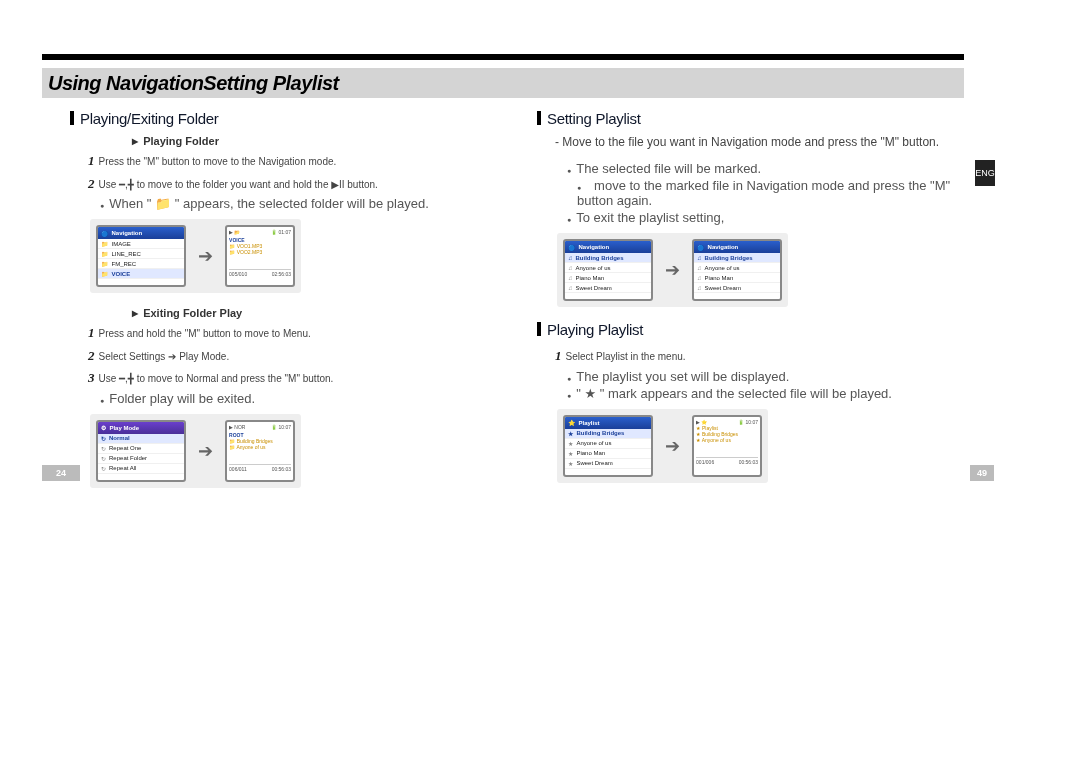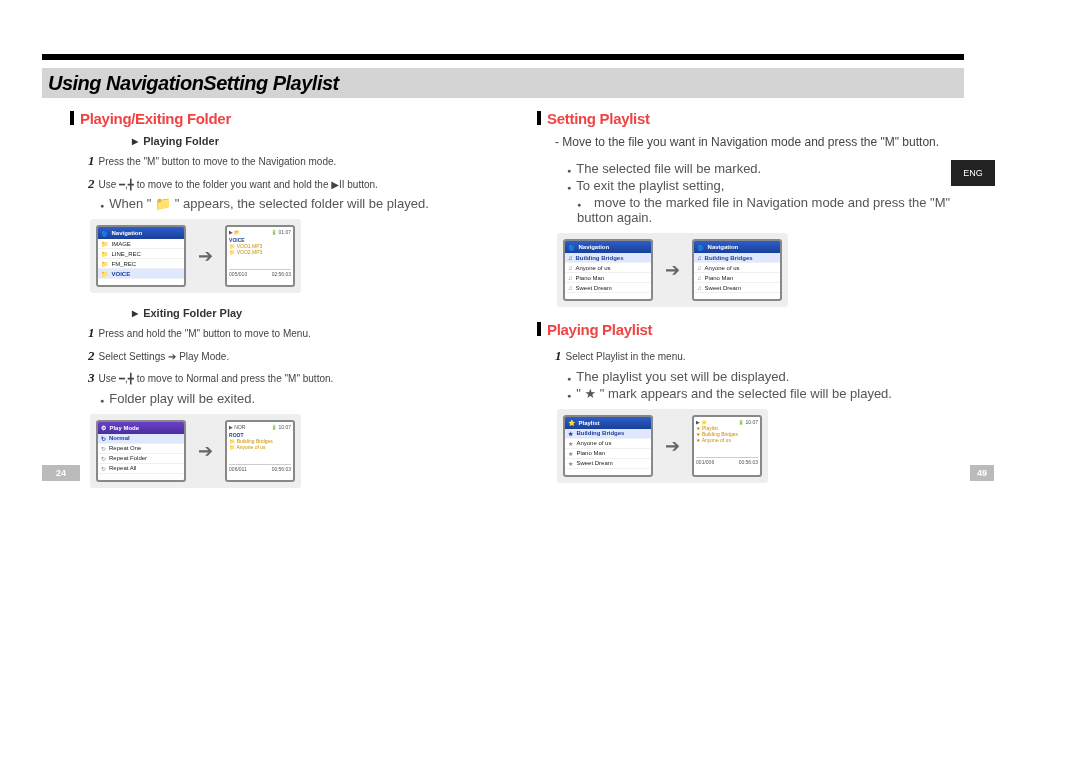--- a/index.html
+++ b/index.html
@@ -35,21 +35,21 @@
     padding: 0 6px;
     font-style: italic;
   }
   .page-head .left { font-style: italic; letter-spacing: -0.5px;}
   .page-head .right { font-style: italic; letter-spacing: -0.5px;}
 
   .eng-tab {
     position: absolute;
     right: 85px;
     top: 160px;
-    width: 44px;
+    width: 20px;
     height: 26px;
     background: #222;
     color: #fff;
     font-size: 9px;
     display:flex;
     align-items:center;
     justify-content:center;
     writing-mode: horizontal-tb;
   }
 
@@ -59,22 +59,22 @@
     left: 70px;
     right: 116px;
     bottom: 40px;
     display: flex;
     gap: 40px;
   }
   .col { flex: 1; position: relative; }
 
   .section-title {
     font-size: 15px;
-    font-weight: bold;
-    color: #ef4444;
+    font-weight: normal;
+    color: #0f172a;
     margin-bottom: 8px;
     letter-spacing: -0.3px;
   }
   .section-title .bar {
     display: inline-block;
     width: 4px;
     height: 14px;
     background: #000;
     margin-right: 6px;
     position: relative;
@@ -318,22 +318,22 @@
             <span>00:56:03</span>
           </div>
       </div>
     </div>
   </div>
 
   <div class="col">
     <div class="section-title"><span class="bar"></span><span>Setting Playlist</span></div>
     <div class="dash-line">- Move to the file you want in Navigation mode and press the "M" button.</div>
     <div class="bullet">The selected file will be marked.</div>
+    <div class="bullet" style="margin-left:40px;"><span style="visibility:hidden">●</span><span>move to the marked file in Navigation mode and press the "M" button again.</span></div>
     <div class="bullet">To exit the playlist setting,</div>
-    <div class="bullet" style="margin-left:40px;"><span style="visibility:hidden">●</span><span>move to the marked file in Navigation mode and press the "M" button again.</span></div>
 
     <div class="device-row">
       <div class="screen">
         <div class="scr-head">
             <span class="ico">🔵</span>
             <span>Navigation</span>
           </div>
         <div class="scr-row hl">
             <span class="ri">♫</span>
             <span>Building Bridges</span>

